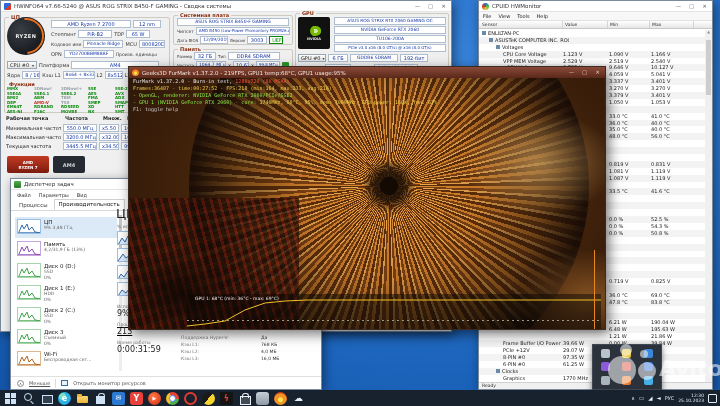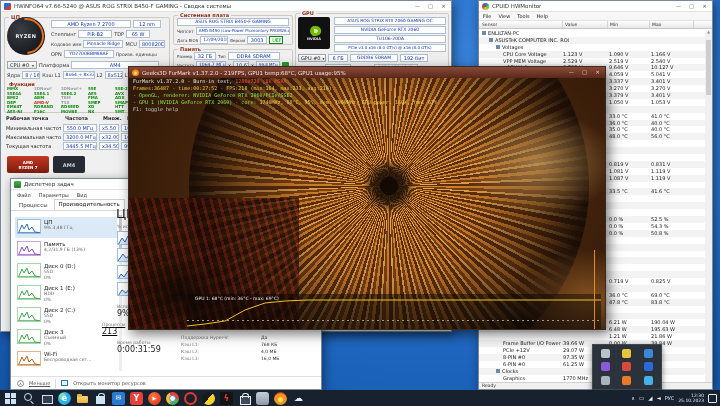--- a/index.html
+++ b/index.html
@@ -490,21 +490,21 @@
     <div class="pc-g" style="left:106px;top:103px"><svg width="38" height="14" viewBox="0 0 38 14">
           <polyline points="0,12 4,6 8,9 11,5 15,10 19,7 23,12 27,9 31,12 38,12 38,14 0,14"></polyline>
         </svg></div>
 
     <div style="position:absolute;left:0;top:0">
 
     <div class="st-pair" style="left: 106px; top: 125px;">
           <span class="st-l">Использование</span>
           <span class="st-v">9%</span>
         </div>
-        <div class="st-pair" style="left: 91px; top: 143px; text-decoration: underline;">
+        <div class="st-pair" style="left: 106px; top: 143px; text-decoration: underline;">
           <span class="st-l">Процессы</span>
           <span class="st-v">213</span>
         </div>
         <div class="st-pair" style="left: 106px; top: 161px;">
           <span class="st-l">Время работы</span>
           <span class="st-v">0:00:31:59</span>
         </div>
       </div>
     <div style="position:absolute;left:0;top:0">
 
@@ -988,13 +988,20 @@
       <span class="tr-ic">◄</span>
       <span class="tr-lang">РУС</span>
       <span class="tr-clock">
           <span>12:30</span>
           <span>25.10.2023</span>
         </span>
       <span class="tr-notif"></span>
     </div>
   </div>
 
+  <div id="wm">
+    <span class="wm-c" style="left:23px;top:18px;width:28px;height:28px"></span>
+    <span class="wm-c" style="left:53px;top:24px;width:18px;height:18px"></span>
+    <span class="wm-c" style="left:35px;top:6px;width:12px;height:12px"></span>
+    <span class="wm-c" style="left:55px;top:12px;width:8px;height:8px"></span>
+    <span class="wm-t">Avito</span>
+  </div>
 </div>
 
 </body></html>

